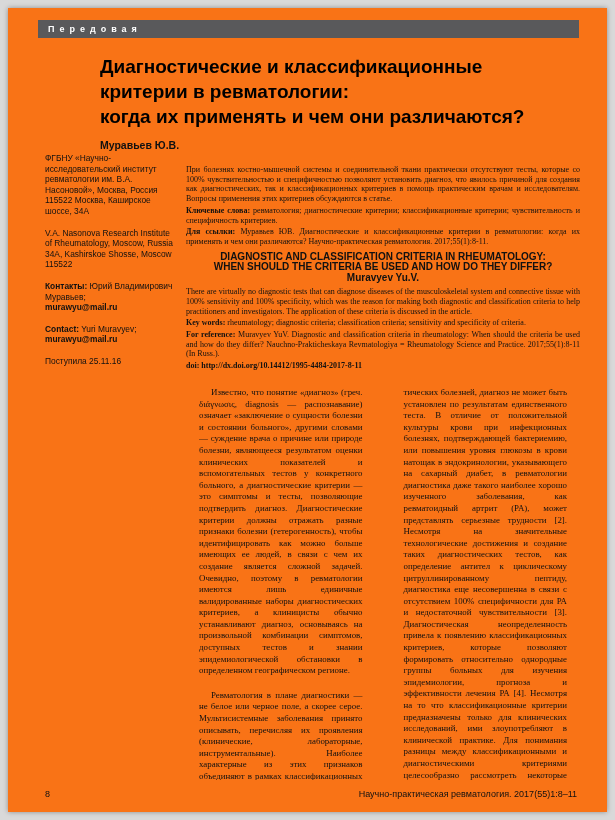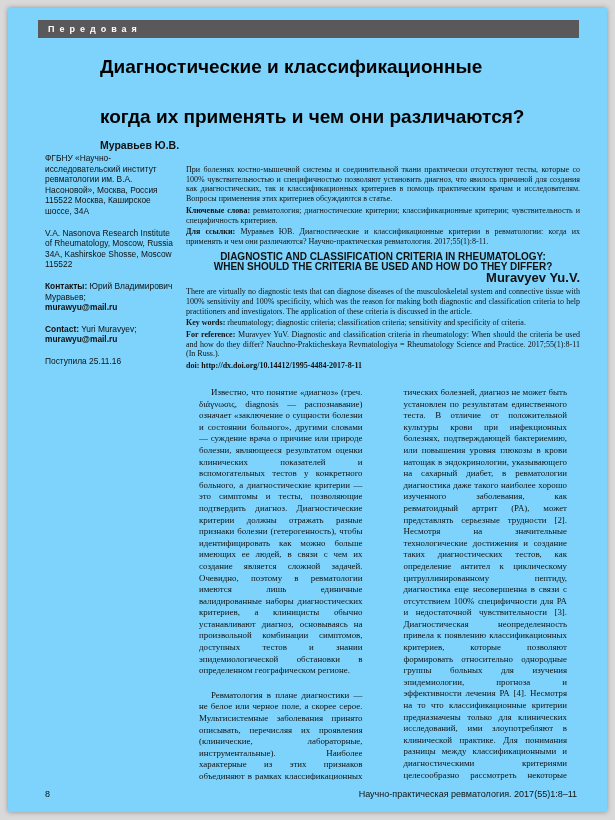--- a/index.html
+++ b/index.html
@@ -7,21 +7,21 @@
     width:615px; height:820px;
     background:#d9d9d9;
     font-family:"Liberation Serif", serif;
     color:#111;
     position:relative;
     overflow:hidden;
   }
   .page {
     position:absolute; left:8px; top:8px;
     width:599px; height:804px;
-    background:#7dd3fc;
+    background:#f97316;
     box-shadow:0 0 5px rgba(0,0,0,.35);
   }
   .rubric-bar {
     position:absolute; left:30px; top:12px; right:28px; height:18px;
     background:#59595b; color:#ffffff;
     font:bold 9px/18px "Liberation Sans", sans-serif;
     letter-spacing:5px; padding-left:10px; box-sizing:border-box;
   }
   .title {
     position:absolute; left:92px; top:46px; width:484px;
@@ -44,23 +44,23 @@
     text-align:justify;
   }
   .abstract p { margin:0 0 2px 0; }
   .en-title {
     text-align:center; font-weight:bold;
     font-family:"Liberation Sans", sans-serif;
     font-size:10px; line-height:10.4px;
     margin:5px 0 1px 0;
   }
   .en-author {
-    text-align:right; font-weight:bold;
+    text-align:center; font-weight:bold;
     font-family:"Liberation Sans", sans-serif;
-    font-size:13px; margin-bottom:4px;
+    font-size:10px; margin-bottom:4px;
   }
   .doi { font-weight:bold; }
   .body-cols {
     position:absolute; left:178px; top:366px; width:394px; bottom:32px;
     display:flex; gap:15px;
     font:8.9px/11.6px "Liberation Serif", serif;
     text-align:justify; overflow:hidden;
   }
   .col { flex:1; min-width:0; }
   .col p { margin:13px; }
@@ -73,21 +73,21 @@
 </style>
 </head>
 <body>
 
 <div class="page">
 
   <div class="rubric-bar">
     <span>Передовая</span>
   </div>
 
-  <h1 class="title"><span>Диагностические и классификационные</span><br><br><span>когда их применять и чем они различаются?</span></h1>
+  <h1 class="title"><span>Диагностические и классификационные</span><br><span>критерии в ревматологии:</span><br><span>когда их применять и чем они различаются?</span></h1>
 
   <div class="author">Муравьев Ю.В.</div>
 
   <div class="sidebar">
     <div class="block">ФГБНУ «Научно-исследовательский институт ревматологии им. В.А. Насоновой», Москва, Россия 115522 Москва, Каширское шоссе, 34А</div>
     <div class="block">V.A. Nasonova Research Institute of Rheumatology, Moscow, Russia 34A, Kashirskoe Shosse, Moscow 115522</div>
     <div class="block">
       <span class="bold">Контакты:</span>
       <span>Юрий Владимирович Муравьев;</span><br>
       <span class="bold">murawyu@mail.ru</span>

